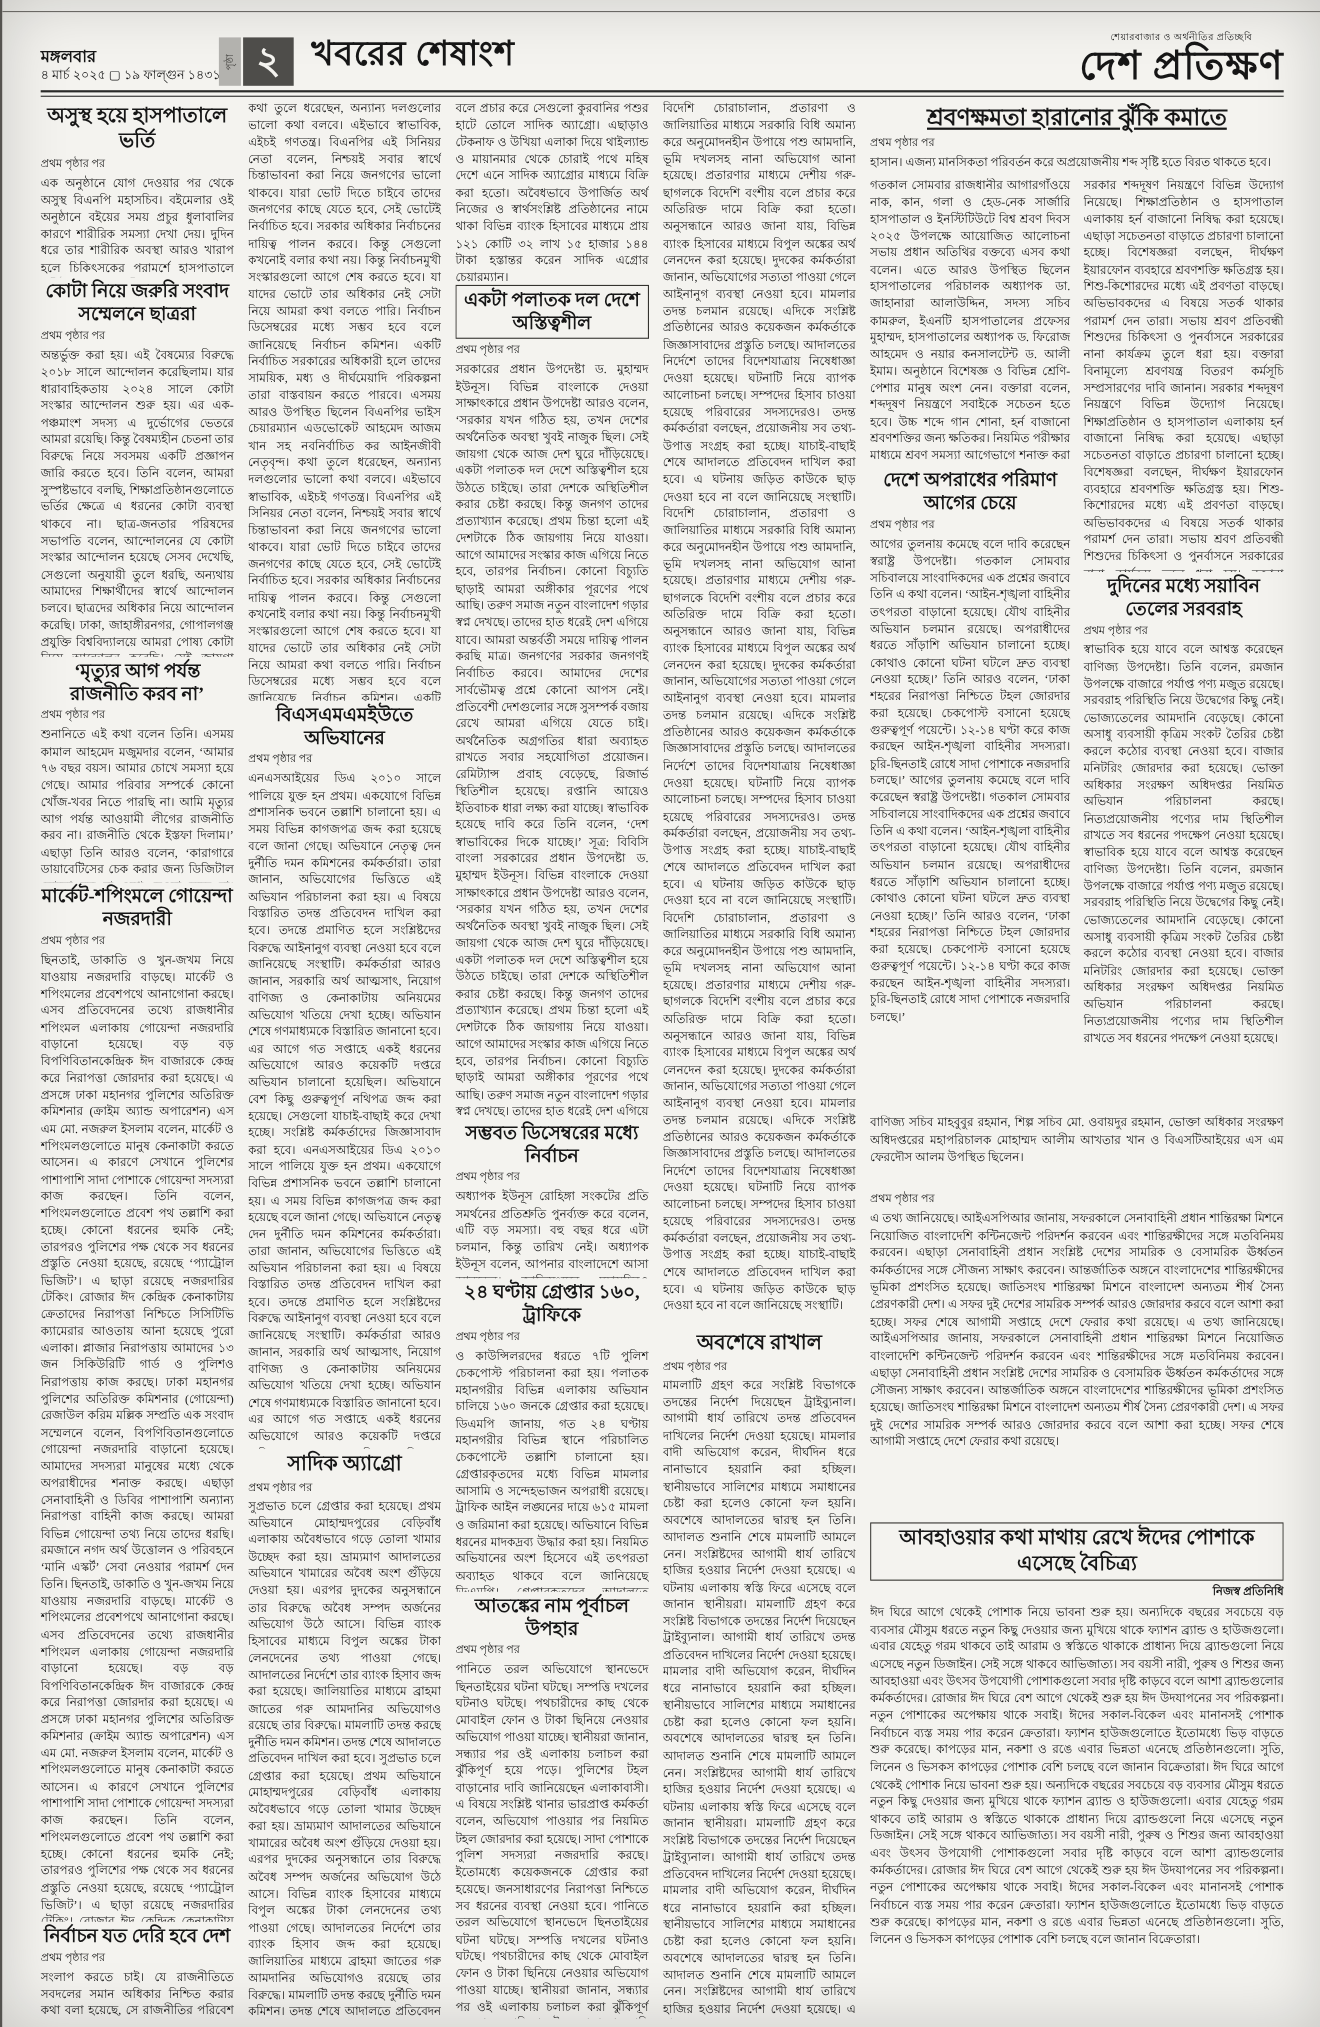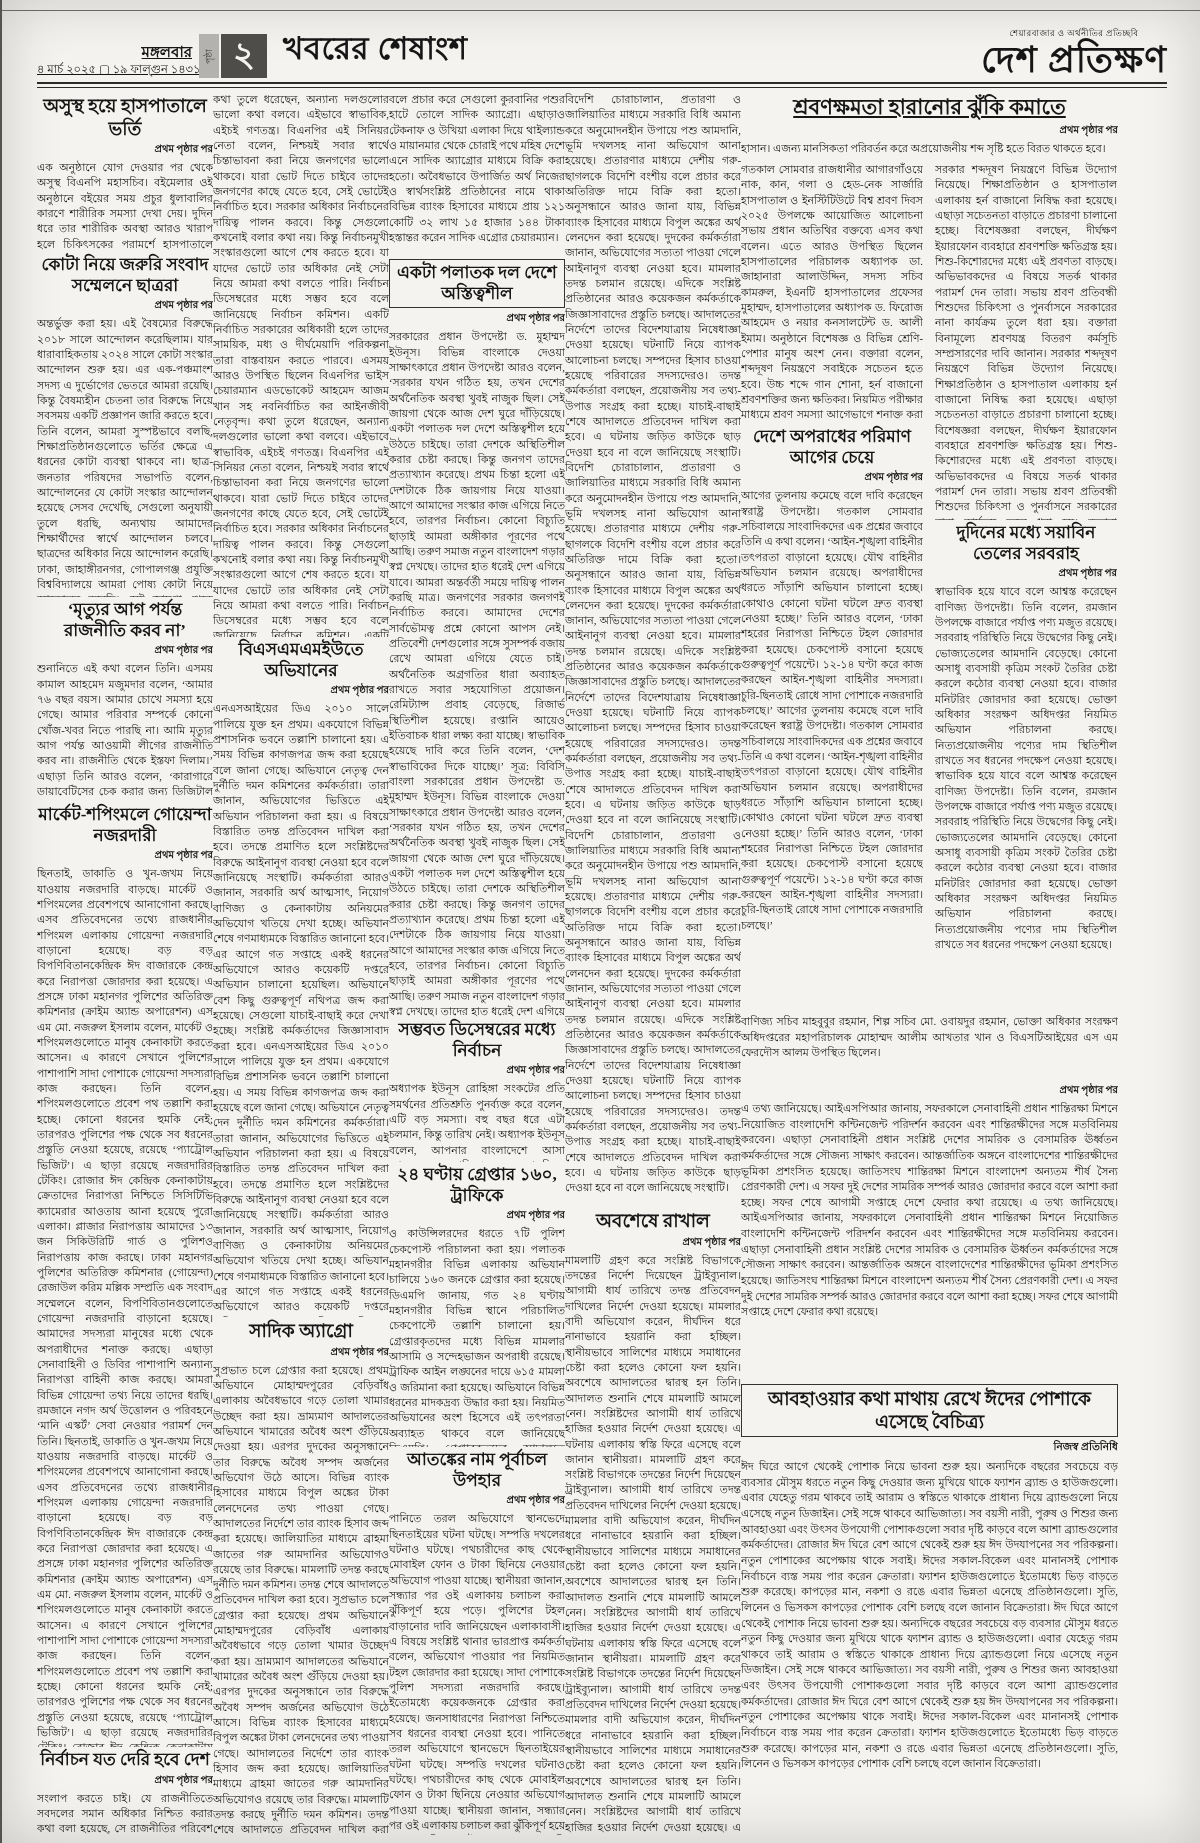--- a/index.html
+++ b/index.html
@@ -6,42 +6,42 @@
   .page{
     position:relative;width:1200px;height:1843px;margin:0 auto;
     background:#f4f3ef;color:#161616;overflow:hidden;
     font-family:"Liberation Serif","DejaVu Serif",serif;
     box-shadow:inset 0 0 60px rgba(0,0,0,.18);
     border-left:2px solid #55534f;border-right:2px solid #55534f;
   }
   .page::before{content:"";position:absolute;left:0;top:10px;width:100%;height:1px;background:#6a6864;}
   
   .masthead{position:absolute;left:35px;right:35px;top:18px;height:60px;display:flex;align-items:flex-end;}
-  .date-block{width:155px;text-align:right;line-height:1.25;padding-bottom:2px;text-decoration:underline;}
+  .date-block{width:155px;text-align:left;line-height:1.25;padding-bottom:2px;}
   .weekday{font-size:15px;font-weight:700;}
   .dateline{font-size:11.5px;white-space:nowrap;}
   .page-label-box{width:20px;height:44px;background:#b3b2ae;margin-left:7px;display:flex;align-items:center;justify-content:center;}
   .page-label-box span{transform:rotate(-90deg);font-size:9px;white-space:nowrap;color:#3c3b38;}
   .page-num-box{width:46px;height:44px;background:#4e4d4a;color:#f4f3ef;display:flex;align-items:center;justify-content:center;font-size:34px;font-weight:700;margin-left:2px;}
   .section-title{font-size:31px;font-weight:700;margin-left:16px;letter-spacing:.5px;padding-bottom:2px;white-space:nowrap;}
   .mast-spacer{flex:1;}
   .logo-block{text-align:center;padding-bottom:0;}
   .tagline{font-size:8.5px;letter-spacing:.5px;margin-bottom:1px;}
   .paper-name{font-size:36px;font-weight:700;line-height:1;letter-spacing:1px;}
   .mast-rule{position:absolute;left:35px;right:35px;top:82px;height:3px;border-top:2.5px solid #2a2a28;border-bottom:1px solid #2a2a28;}
   
-  .content{position:absolute;left:35px;right:35px;top:92px;bottom:8px;display:flex;}
+  .content{position:absolute;left:35px;right:35px;top:92px;bottom:8px;display:flex;gap:13px;}
   .lcol{width:176px;display:flex;flex-direction:column;}
   .rregion{width:377px;display:flex;flex-direction:column;}
   .block{overflow:hidden;}
   .headline{font-weight:700;text-align:center;font-size:18.5px;line-height:1.22;padding:3px 0 1px;}
   .headline.small{font-size:17px;}
   .headline.big{font-size:21px;text-decoration:underline;}
   .boxed{border:1.5px solid #34332f;padding:3px 4px;margin:2px 0;}
-  .continued{text-align:right;font-size:10px;font-weight:700;padding-bottom:2px;}
+  .continued{text-align:left;font-size:10px;font-weight:400;padding-bottom:2px;}
   .byline{text-align:right;font-size:10.5px;font-weight:700;padding-bottom:3px;}
   .body{font-size:10.8px;line-height:1.42;text-align:justify;word-break:break-word;}
   .twocol{display:flex;gap:12px;}
   .subcol{width:182px;display:flex;flex-direction:column;}
   .widebody{font-size:10.8px;line-height:1.45;text-align:justify;}
 </style>
 </head>
 <body>
 
 <div class="page">

